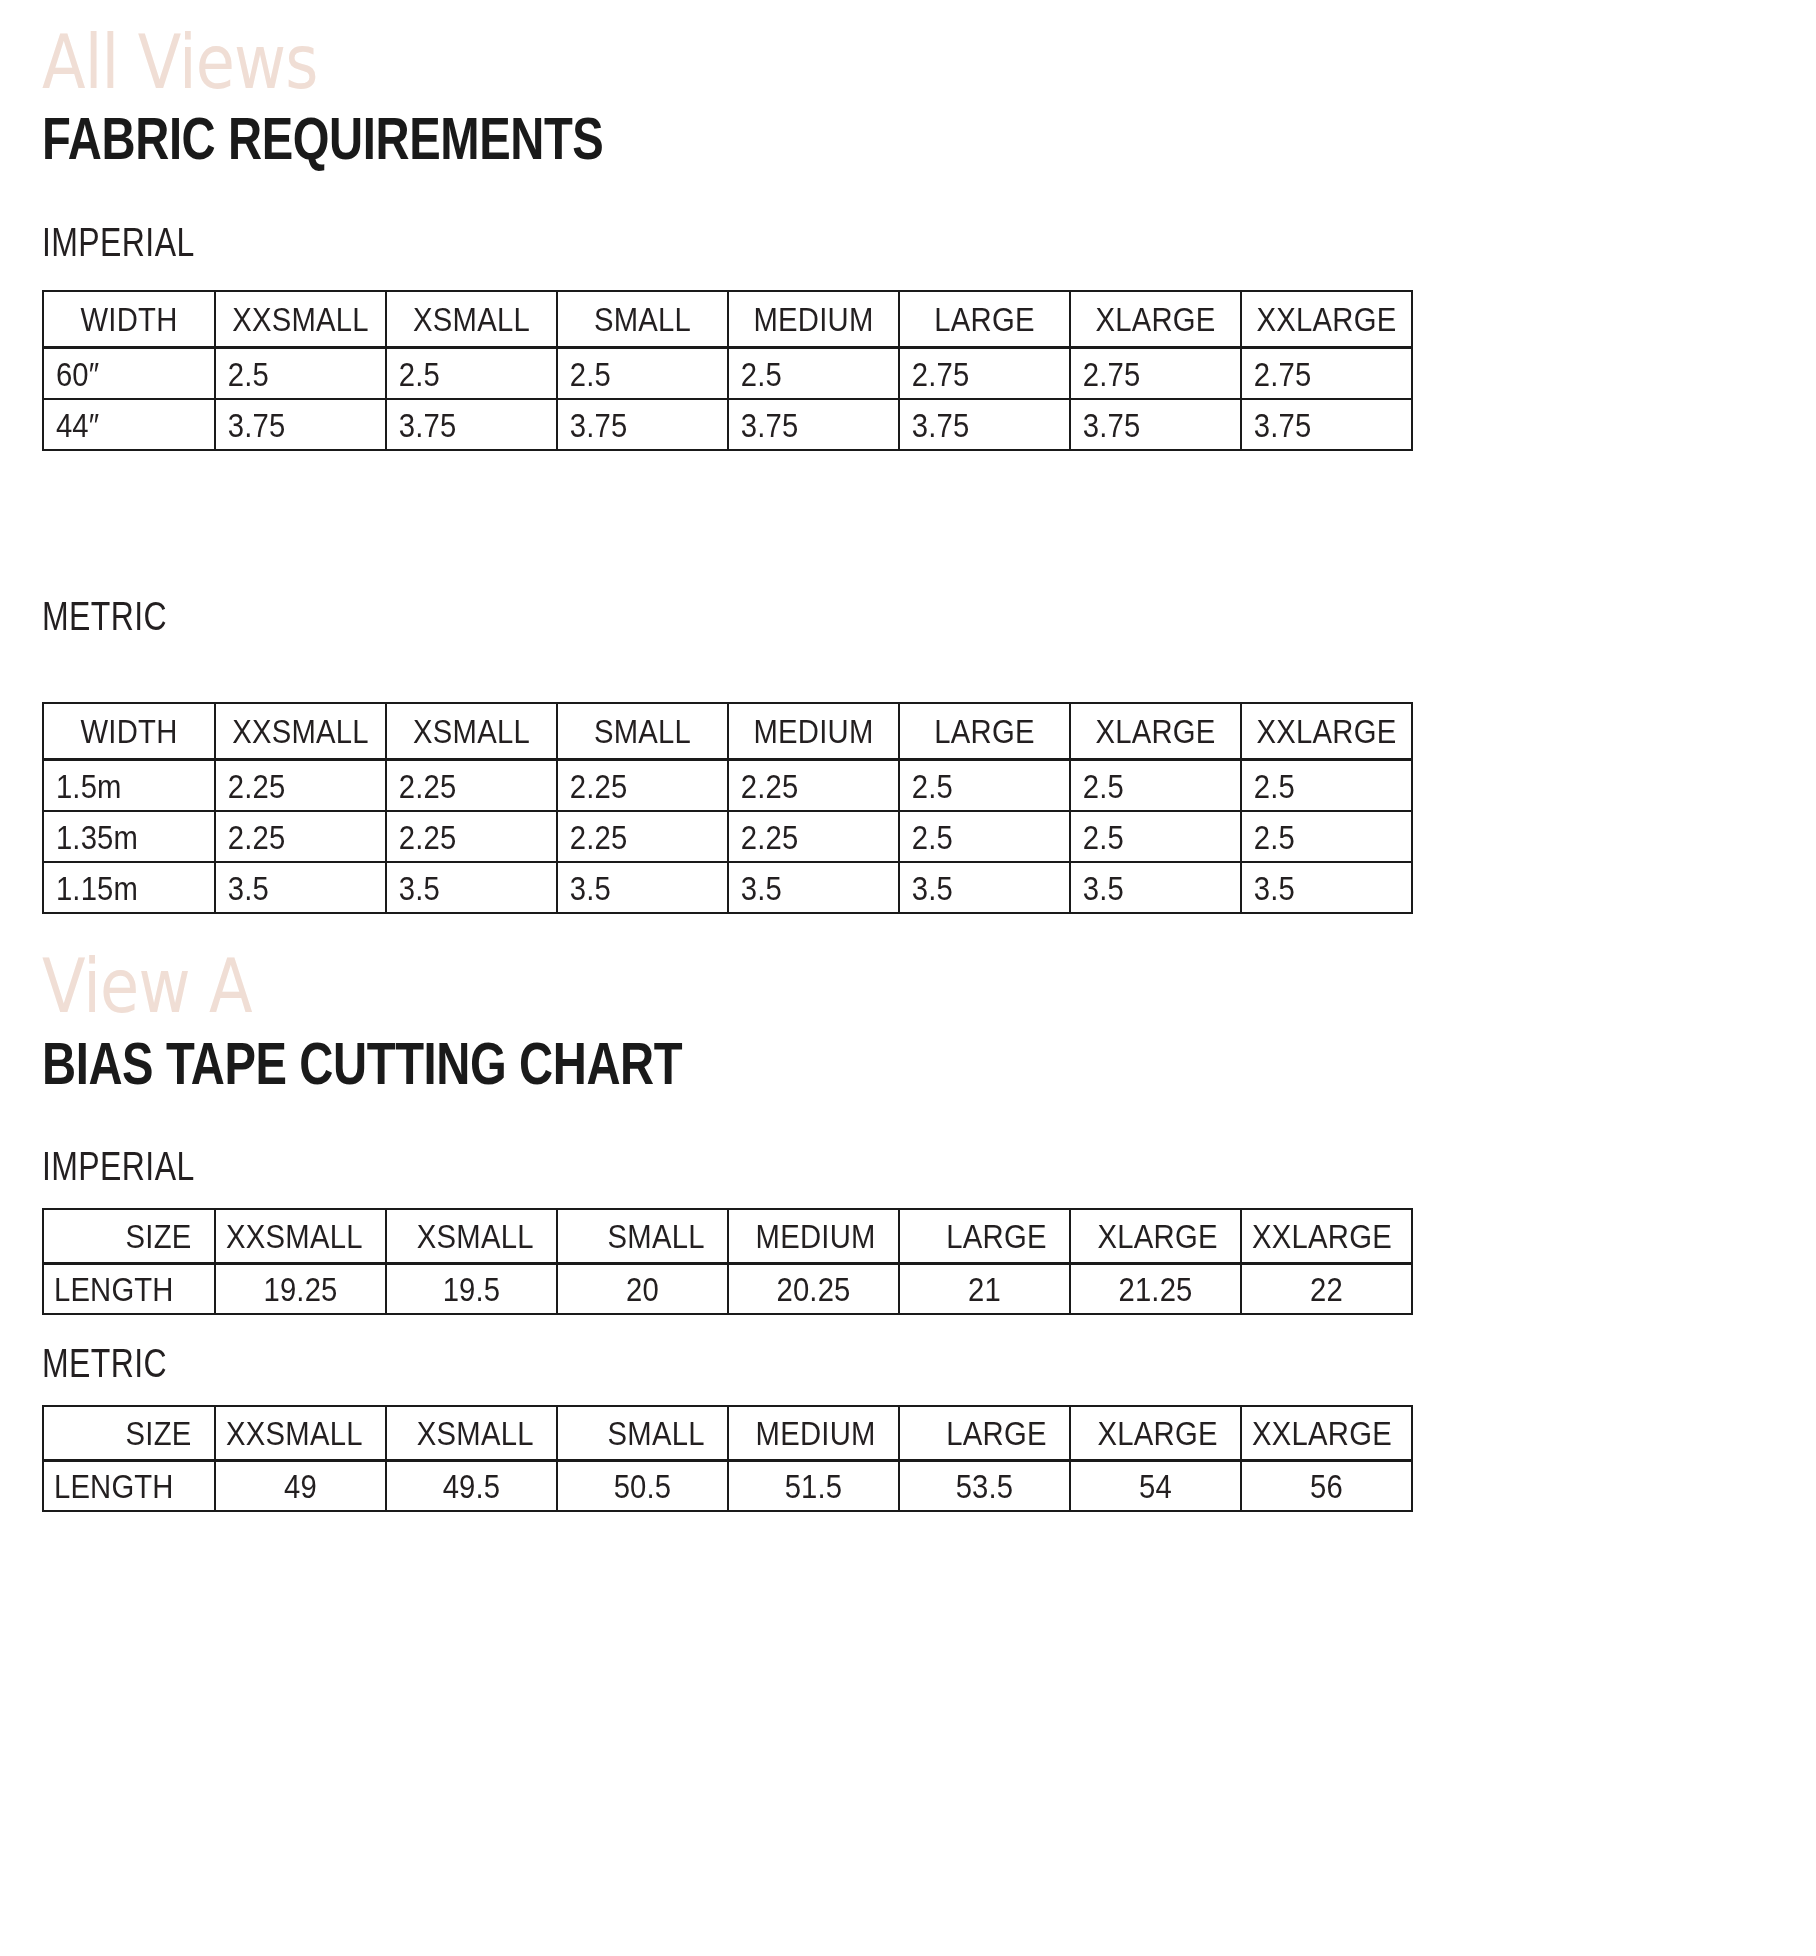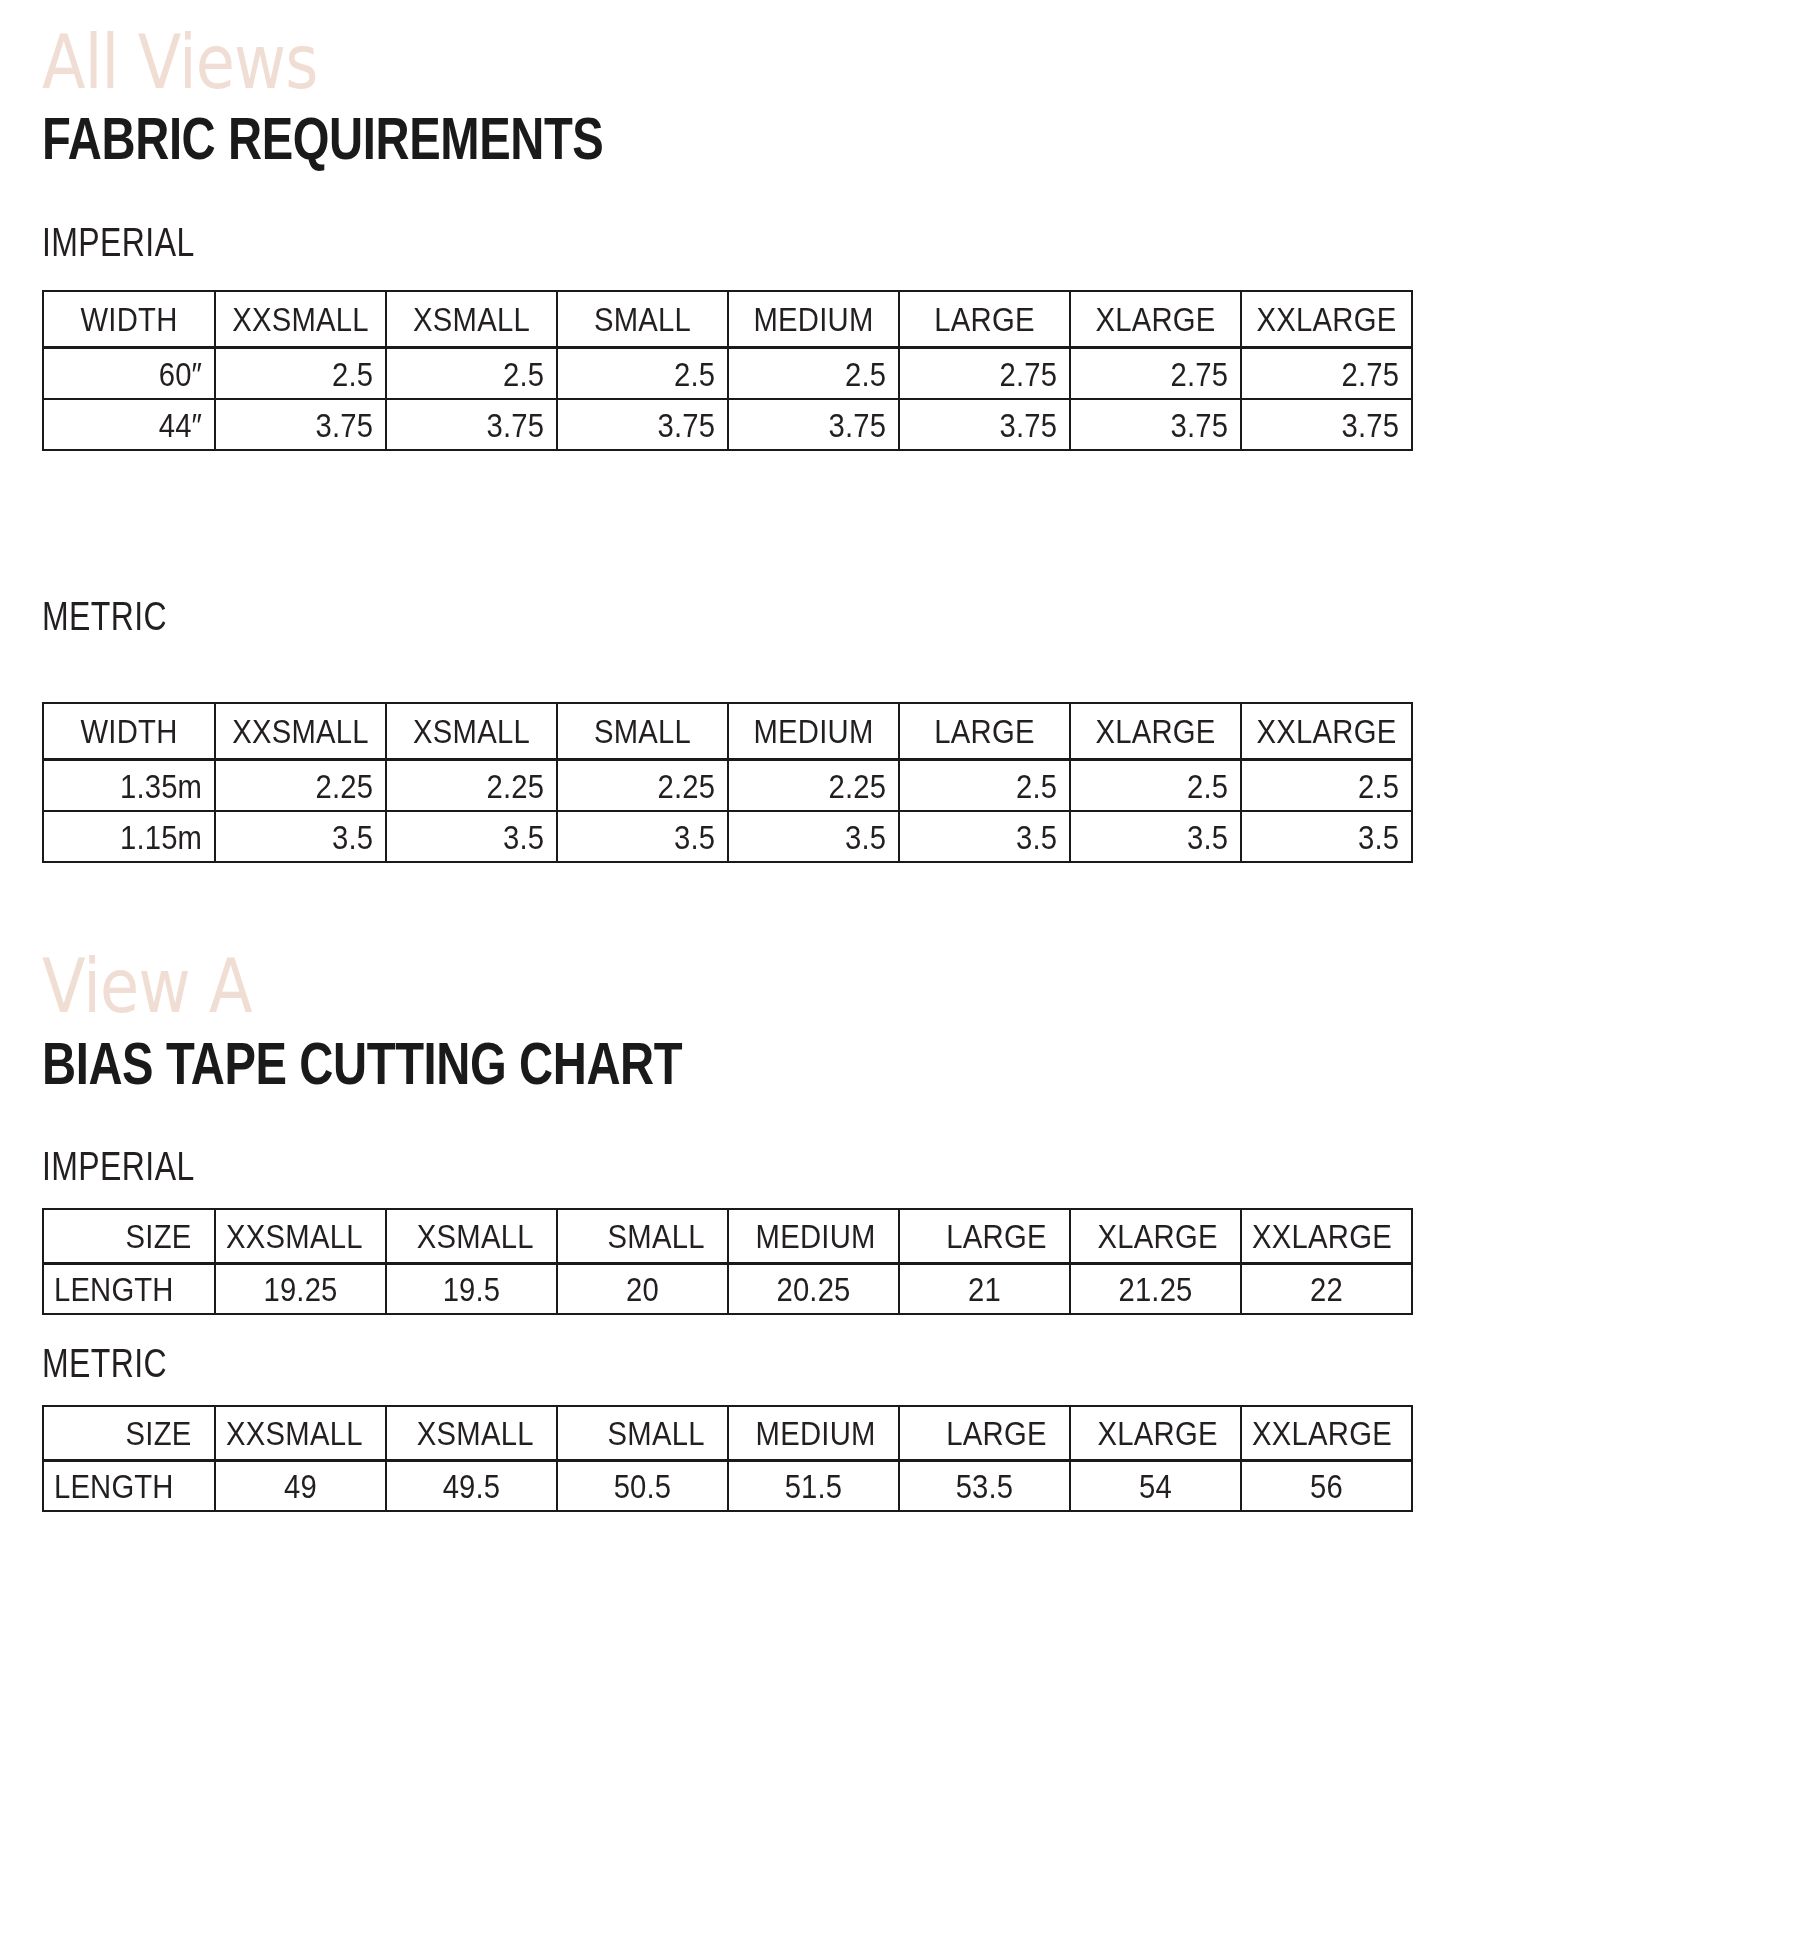--- a/index.html
+++ b/index.html
@@ -115,21 +115,21 @@
     font-size: 34px;
     line-height: 1.0;
     letter-spacing: 0.2px;
     transform: scaleX(0.86);
     white-space: nowrap;
   }
 
   
   .fabric thead th { height: 54px; text-align: center; }
   .fabric thead th .hcell { transform-origin: center center; }
-  .fabric tbody td { height: 49px; text-align: right; }
+  .fabric tbody td { height: 49px; text-align: left; }
   .fabric tbody td .bcell { transform-origin: center center; }
 
   
   .bias thead th { height: 52px; text-align: right; padding-left: 10px; }
   .bias thead th .hcell { transform-origin: left center; }
   .bias tbody td { height: 48px; text-align: center; }
   .bias tbody td .bcell { transform-origin: center center; }
   .bias tbody td.rowlabel { text-align: left; padding-left: 10px; }
   .bias tbody td.rowlabel .bcell { transform-origin: left center; }
 
@@ -283,20 +283,46 @@
               <span class="hcell">XLARGE</span>
             </th>
           <th>
               <span class="hcell">XXLARGE</span>
             </th>
         </tr>
       </thead>
       <tbody>
         <tr>
           <td class="rowlabel">
+              <span class="bcell">1.5m</span>
+            </td>
+          <td>
+              <span class="bcell">2.25</span>
+            </td>
+          <td>
+              <span class="bcell">2.25</span>
+            </td>
+          <td>
+              <span class="bcell">2.25</span>
+            </td>
+          <td>
+              <span class="bcell">2.25</span>
+            </td>
+          <td>
+              <span class="bcell">2.5</span>
+            </td>
+          <td>
+              <span class="bcell">2.5</span>
+            </td>
+          <td>
+              <span class="bcell">2.5</span>
+            </td>
+        </tr>
+        <tr>
+          <td class="rowlabel">
               <span class="bcell">1.35m</span>
             </td>
           <td>
               <span class="bcell">2.25</span>
             </td>
           <td>
               <span class="bcell">2.25</span>
             </td>
           <td>
               <span class="bcell">2.25</span>

